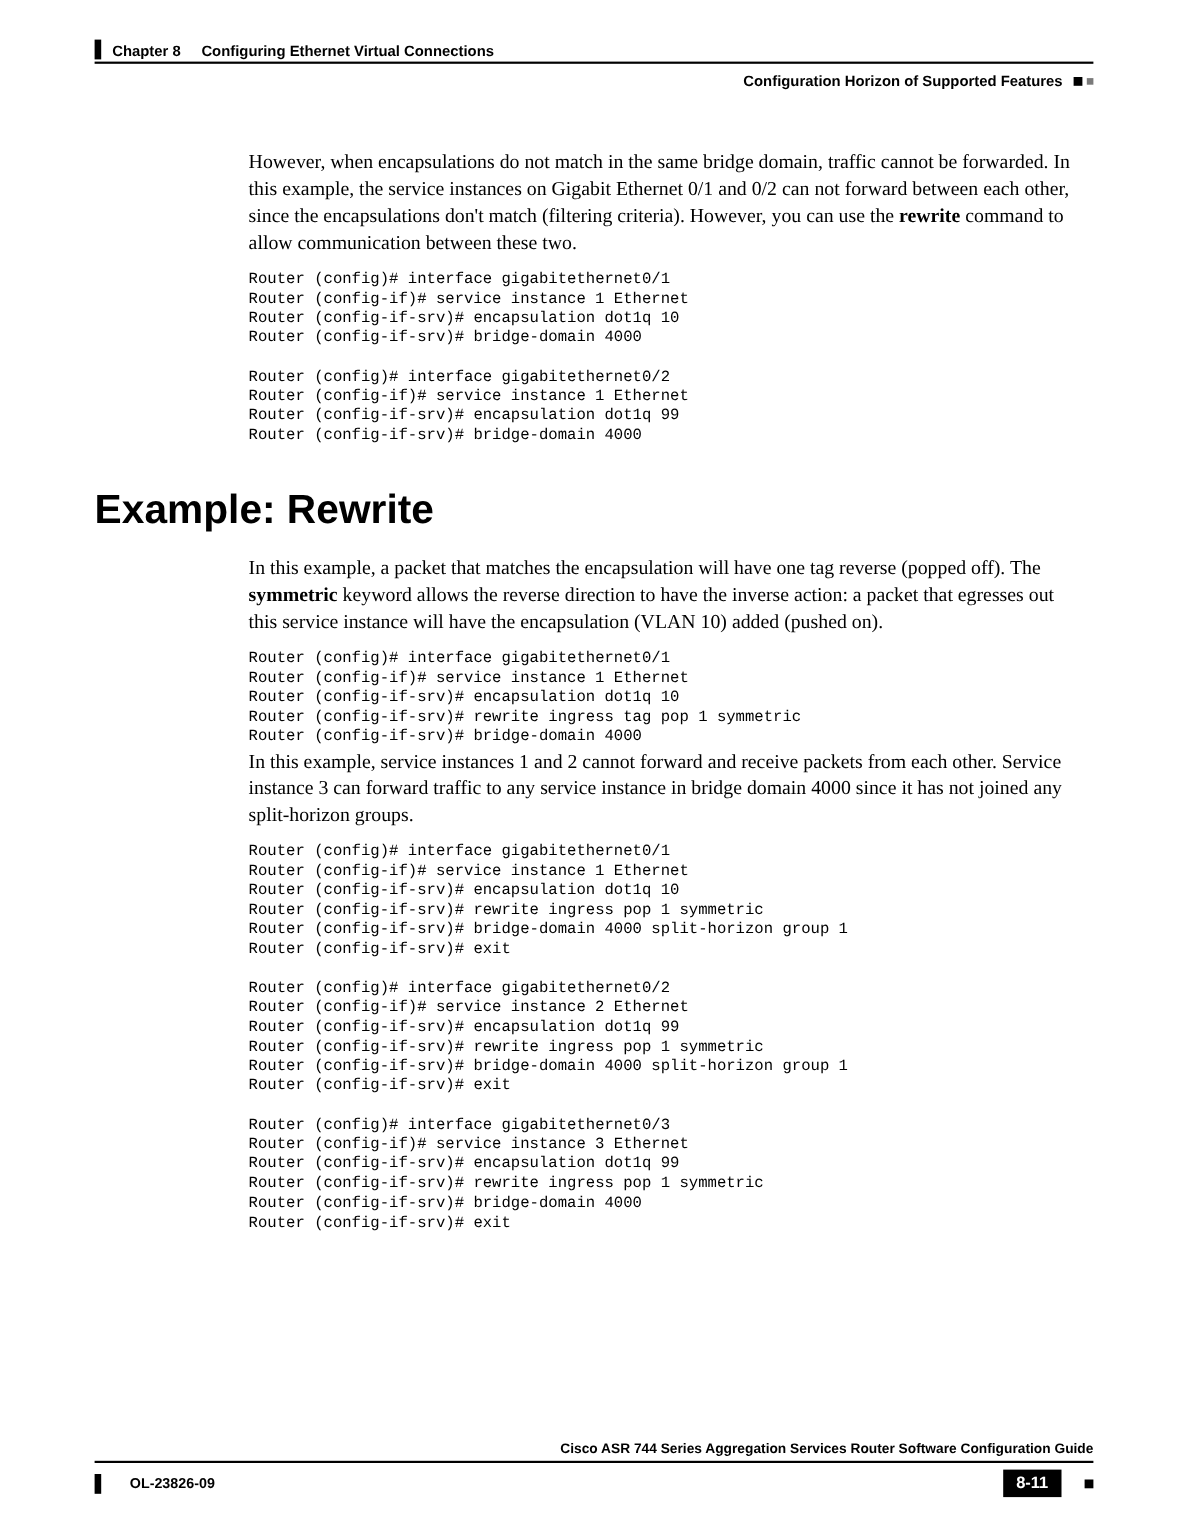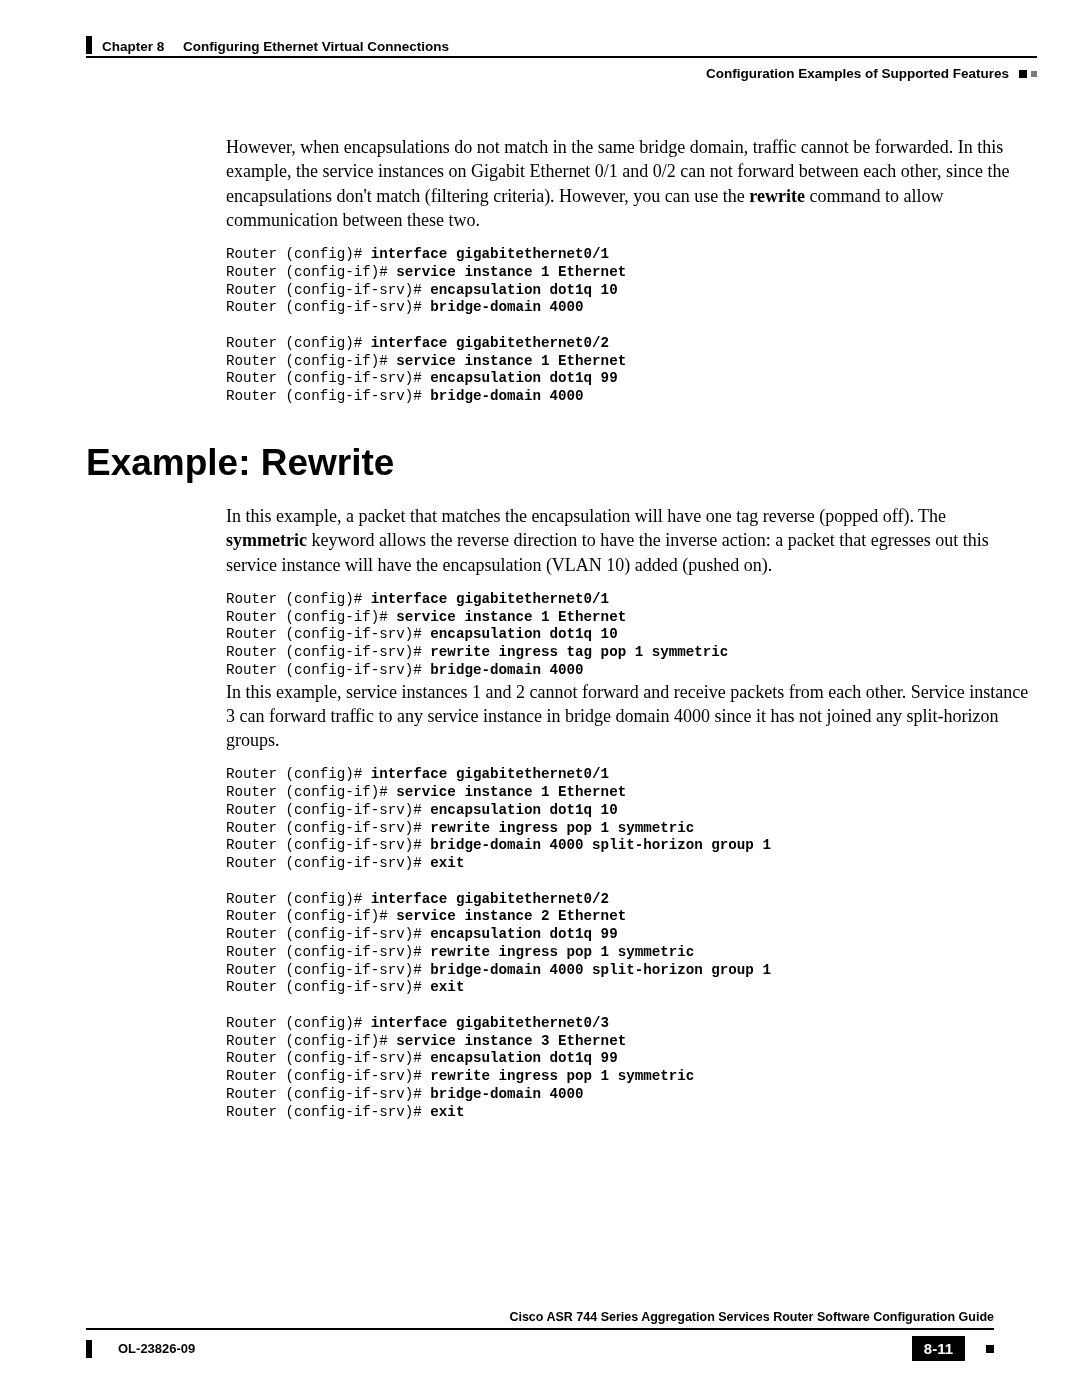--- a/index.html
+++ b/index.html
@@ -5,21 +5,21 @@
     * { box-sizing: border-box; margin: 0; padding: 0; }
     html, body { background: #fff; }
     body {
       width: 1080px;
       height: 1397px;
       font-family: "Times New Roman", Times, serif;
       color: #000;
       position: relative;
     }
     .page {
-      padding: 36px 43px 60px 86px;
+      padding: 36px 86px 60px 86px;
     }
     
     .hdr-rule { border-top: 2px solid #000; margin-top: 2px; }
     .hdr-row {
       display: flex;
       align-items: flex-end;
       font-family: Arial, Helvetica, sans-serif;
       font-weight: 700;
       font-size: 13.5px;
       color: #000;
@@ -50,21 +50,21 @@
     .code-block {
       font-family: "Courier New", Courier, monospace;
       font-size: 14.2px;
       line-height: 1.25;
       margin-left: 140px;
       margin-top: 14px;
       white-space: pre;
     }
     .code-line { display: block; }
     .code-line .p { font-weight: 400; } 
-    .code-line .c { font-weight: 700; } 
+    .code-line .c { font-weight: 400; } 
 
     .section-heading {
       font-family: Arial, Helvetica, sans-serif;
       font-weight: 700;
       font-size: 37px;
       margin-top: 36px;
       margin-bottom: 20px;
       margin-left: 0;
     }
 
@@ -106,21 +106,21 @@
   <div class="hdr-row">
     <div class="hdr-left-bar"></div>
     <span class="hdr-chapter">
       <span>Chapter 8</span>
       <span>&nbsp;&nbsp;&nbsp;</span>
       <span>Configuring Ethernet Virtual Connections</span>
     </span>
   </div>
   <div class="hdr-rule"></div>
   <div class="hdr-sub">
-    <span>Configuration Examples of Supported Features</span>
+    <span>Configuration Horizon of Supported Features</span>
     <span class="hdr-right-mark"></span>
     <span class="hdr-right-mark-small"></span>
   </div>
 
   <div class="content">
     <p class="body-text">
       <span>However, when encapsulations do not match in the same bridge domain, traffic cannot be forwarded. In this example, the service instances on Gigabit Ethernet 0/1 and 0/2 can not forward between each other, since the encapsulations don't match (filtering criteria). However, you can use the </span><span class="b">rewrite</span><span> command to allow communication between these two.</span>
     </p>
 
     <div class="code-block"><span class="code-line"><span class="p">Router (config)# </span><span class="c">interface gigabitethernet0/1</span></span><span class="code-line"><span class="p">Router (config-if)# </span><span class="c">service instance 1 Ethernet</span></span><span class="code-line"><span class="p">Router (config-if-srv)# </span><span class="c">encapsulation dot1q 10</span></span><span class="code-line"><span class="p">Router (config-if-srv)# </span><span class="c">bridge-domain 4000</span></span><span class="code-line">&nbsp;</span><span class="code-line"><span class="p">Router (config)# </span><span class="c">interface gigabitethernet0/2</span></span><span class="code-line"><span class="p">Router (config-if)# </span><span class="c">service instance 1 Ethernet</span></span><span class="code-line"><span class="p">Router (config-if-srv)# </span><span class="c">encapsulation dot1q 99</span></span><span class="code-line"><span class="p">Router (config-if-srv)# </span><span class="c">bridge-domain 4000</span></span></div>

